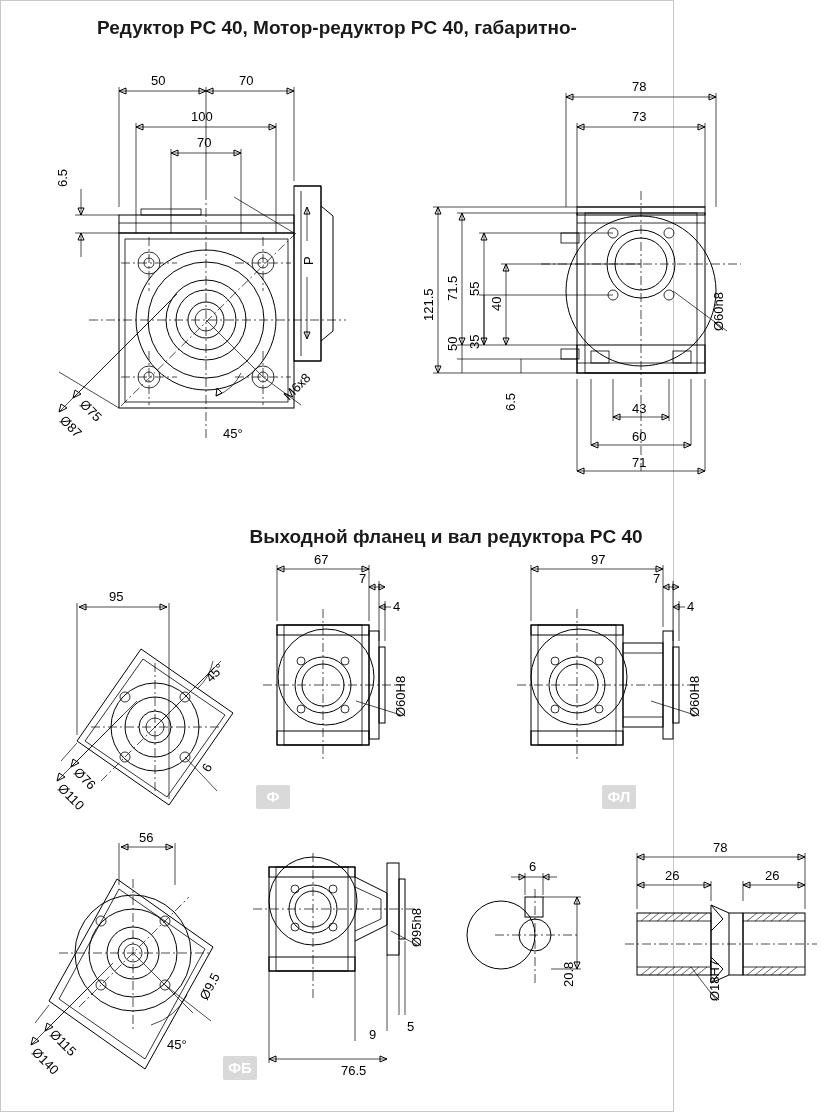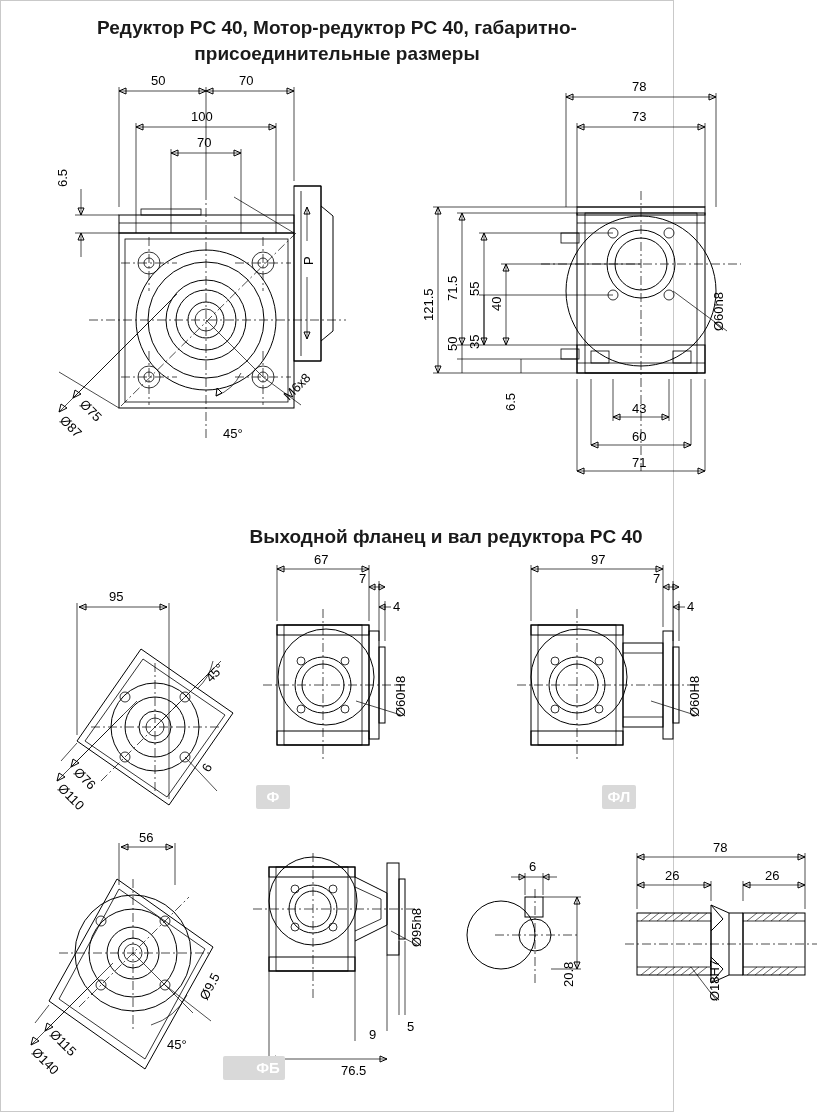--- a/index.html
+++ b/index.html
@@ -53,21 +53,20 @@
     color:#1a1a1a;
   }
 </style>
 </head>
 <body>
 
 <div class="page">
 
   <div class="title">
     <span>Редуктор PC 40, Мотор-редуктор PC 40, габаритно-</span><br>
-    <span>присоединительные размеры</span>
   </div>
 
   <div class="sect-title" style="top:525px;padding-left:34px;">Выходной фланец и вал редуктора PC 40</div>
 
   <div class="svgwrap">
   <svg width="822" height="1112" viewBox="0 0 822 1112">
 
     <g>
 
       <rect class="ln" x="118" y="232" width="175" height="175"></rect>
@@ -530,15 +529,15 @@
 
       <line class="dim" x1="690" y1="966" x2="716" y2="1000"></line>
       <text x="718" y="1000" transform="rotate(-90 718 1000)">Ø18H7</text>
     </g>
 
   </svg>
   </div>
 
   <div class="badge" style="left:255px;top:784px;">Ф</div>
   <div class="badge" style="left:601px;top:784px;">ФЛ</div>
-  <div class="badge" style="left:222px;top:1055px;padding-left:28px;">ФБ</div>
+  <div class="badge" style="left:222px;top:1055px;">ФБ</div>
 
 </div>
 
 </body></html>

